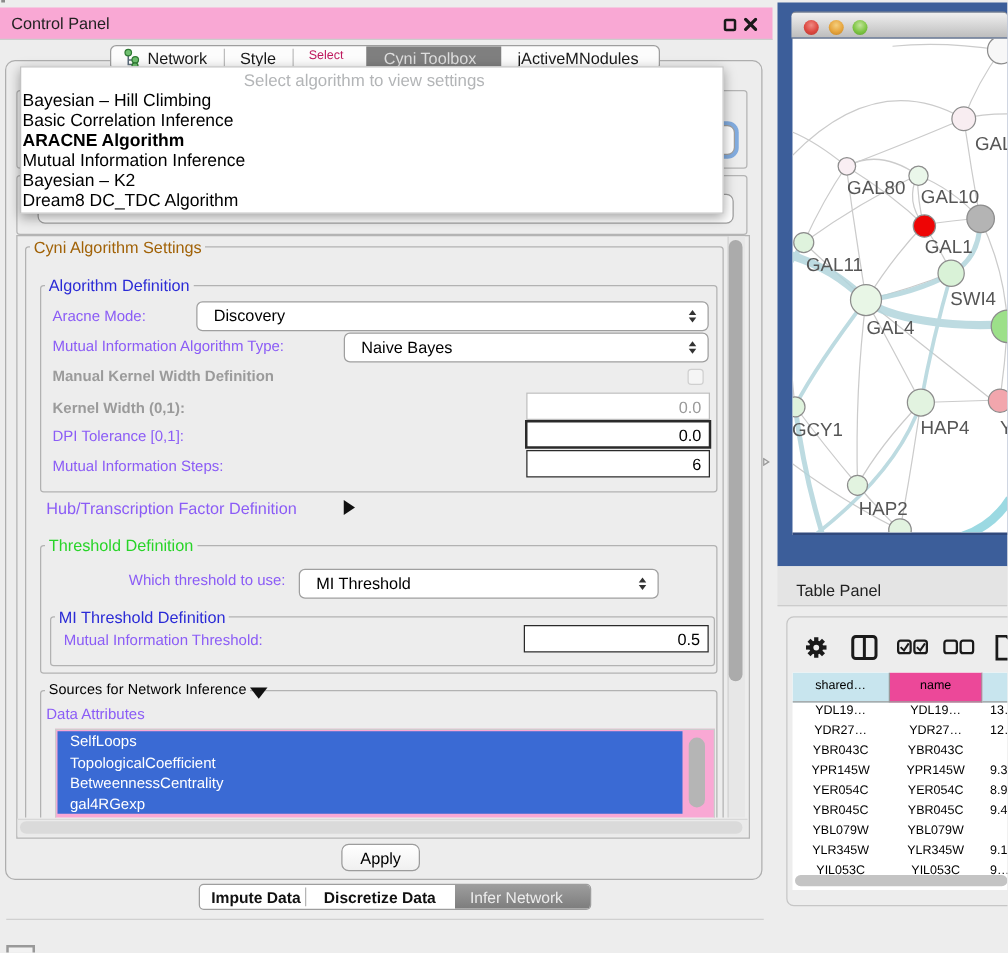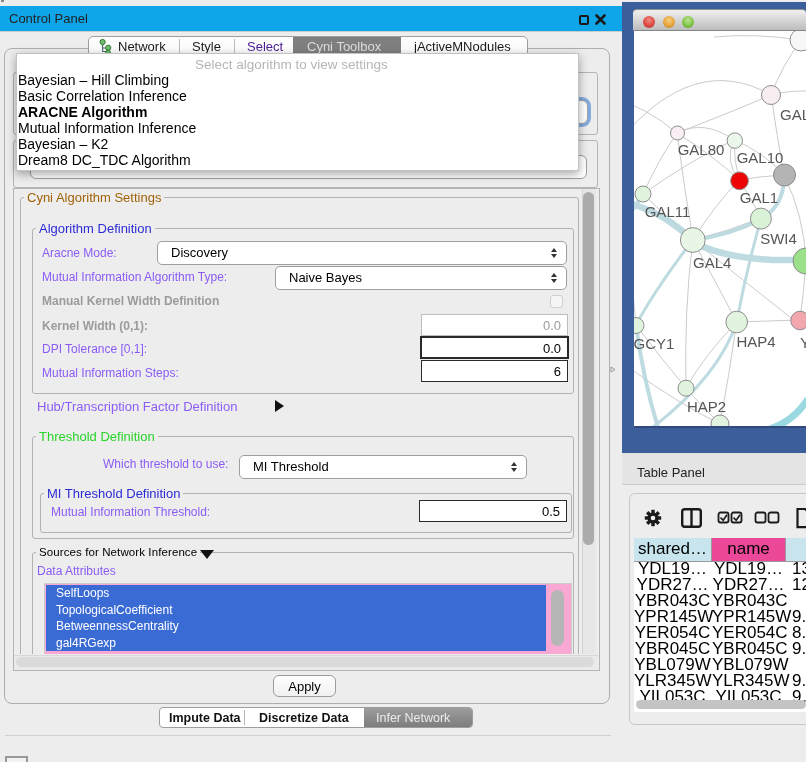--- a/index.html
+++ b/index.html
@@ -20,38 +20,38 @@
   .spin:after{bottom:0;border-top:4px solid #333;}
   .inp{position:absolute;background:#fff;font-size:13px;text-align:right;white-space:nowrap;}
   .inp span{position:absolute;right:6px;top:3px;}
 </style>
 </head>
 <body>
 
 <div id="left">
   <div class="abs" style="left:1px;top:0;width:3px;height:2px;background:#8a8a8a;"></div>
 
-  <div class="abs" style="left:0;top:6px;width:618px;height:25px;background:#0ea5e9;border-bottom:1px solid #cccccc;padding-left:23px;">
+  <div class="abs" style="left:0;top:6px;width:618px;height:25px;background:#f9a8d4;border-bottom:1px solid #cccccc;">
     <div class="abs" style="left:9px;top:5px;font-size:13px;color:#222;">Control Panel</div>
     <div class="abs" style="left:579px;top:9px;width:6px;height:6px;border:2px solid #1a1a1a;border-radius:2px;"></div>
     <svg class="abs" style="left:595px;top:8px;" width="11" height="11" viewBox="0 0 11 11">
       <path d="M1.5 1.5 L9.5 9.5 M9.5 1.5 L1.5 9.5" stroke="#1a1a1a" stroke-width="2.6" stroke-linecap="round"></path>
     </svg>
   </div>
 
   <div class="abs" style="left:4px;top:48px;width:604px;height:654px;border:1px solid #aeaeae;border-radius:8px;background:#ededed;"></div>
 
   <div class="abs" style="left:88px;top:36px;width:438px;height:19px;background:#fcfcfc;border:1px solid #9e9e9e;border-radius:5px;overflow:hidden;">
 
     <div class="abs" style="left:90px;top:2px;width:1px;height:15px;background:#bdbdbd;"></div>
     <div class="abs" style="left:145px;top:2px;width:1px;height:15px;background:#bdbdbd;"></div>
     <div class="abs" style="left:204px;top:0;width:108px;height:19px;background:#7f7f7f;"></div>
     <div class="abs" style="left:29px;top:2px;font-size:13px;color:#1a1a1a;">Network</div>
     <div class="abs" style="left:103px;top:2px;font-size:13px;color:#1a1a1a;">Style</div>
-    <div class="abs" style="left:158px;top:2px;font-size:13px;color:#4c1d95;">Select</div>
+    <div class="abs" style="left:158px;top:2px;font-size:10px;color:#be185d;">Select</div>
     <div class="abs" style="left:218px;top:2px;font-size:13px;color:#dedede;">Cyni Toolbox</div>
     <div class="abs" style="left:325px;top:2px;font-size:13px;color:#1a1a1a;">jActiveMNodules</div>
 
     <svg class="abs" style="left:10px;top:1px;" width="14" height="16" viewBox="0 0 14 16">
       <path d="M3.6 6 L3.6 13.5 L8.6 13.5 M3.6 10 L8.6 10" stroke="#5a6b7a" stroke-width="1.2" fill="none"></path>
       <circle cx="3.6" cy="4" r="2.6" fill="#6fbf6f" stroke="#2f7a33" stroke-width="1"></circle>
       <circle cx="9.2" cy="9.8" r="2.6" fill="#6fbf6f" stroke="#2f7a33" stroke-width="1"></circle>
       <circle cx="9" cy="14.6" r="2.4" fill="#6fbf6f" stroke="#2f7a33" stroke-width="1"></circle>
     </svg>
   </div>
@@ -281,21 +281,21 @@
       <rect x="74.5" y="4.5" width="10" height="10" rx="2" stroke-width="1.8"></rect>
       <rect x="87.5" y="4.5" width="10" height="10" rx="2" stroke-width="1.8"></rect>
       <path d="M76.5 9.7 L79.2 12.3 L83 6.7" stroke-width="1.6"></path>
       <path d="M89.5 9.7 L92.2 12.3 L96 6.7" stroke-width="1.6"></path>
       <rect x="111.5" y="4.5" width="10" height="10" rx="2" stroke-width="1.8"></rect>
       <rect x="124.5" y="4.5" width="10" height="10" rx="2" stroke-width="1.8"></rect>
       <path d="M153.5 0.8 L161 0.8 L165 5 L165 19.2 L153.5 19.2 Z" stroke-width="2.2"></path>
     </g>
   </svg>
 
-  <div class="abs" style="left:634px;top:538px;width:172px;height:174px;background:#ffffff;overflow:hidden;font-size:17px;">
+  <div class="abs" style="left:634px;top:538px;width:172px;height:174px;background:#ffffff;overflow:hidden;font-size:10px;">
     <div class="abs" style="left:0;top:0;width:77px;height:23px;background:#c8e5ee;border-right:1px solid #9a9a9a;border-bottom:1px solid #9a9a9a;text-align:center;line-height:22px;">shared…</div>
     <div class="abs" style="left:78px;top:0;width:73px;height:23px;background:#ec4899;border-right:1px solid #9a9a9a;border-bottom:1px solid #9a9a9a;text-align:center;line-height:22px;">name</div>
     <div class="abs" style="left:152px;top:0;width:54px;height:23px;background:#c8e5ee;border-bottom:1px solid #9a9a9a;text-align:center;line-height:22px;">A</div>
     <div class="abs" style="left:0;top:23px;width:77px;text-align:center;line-height:16px;">YDL19…<br>YDR27…<br>YBR043C<br>YPR145W<br>YER054C<br>YBR045C<br>YBL079W<br>YLR345W<br>YIL053C</div>
     <div class="abs" style="left:78px;top:23px;width:73px;text-align:center;line-height:16px;">YDL19…<br>YDR27…<br>YBR043C<br>YPR145W<br>YER054C<br>YBR045C<br>YBL079W<br>YLR345W<br>YIL053C</div>
     <div class="abs" style="left:158px;top:23px;width:48px;text-align:left;line-height:16px;">13…<br>12…<br>&nbsp;<br>9.3…<br>8.9…<br>9.4…<br>&nbsp;<br>9.1…<br>9…</div>
     <div class="abs" style="left:2px;top:162px;width:170px;height:9px;background:#c4c4c4;border-radius:5px;"></div>
   </div>
 </div>
 

